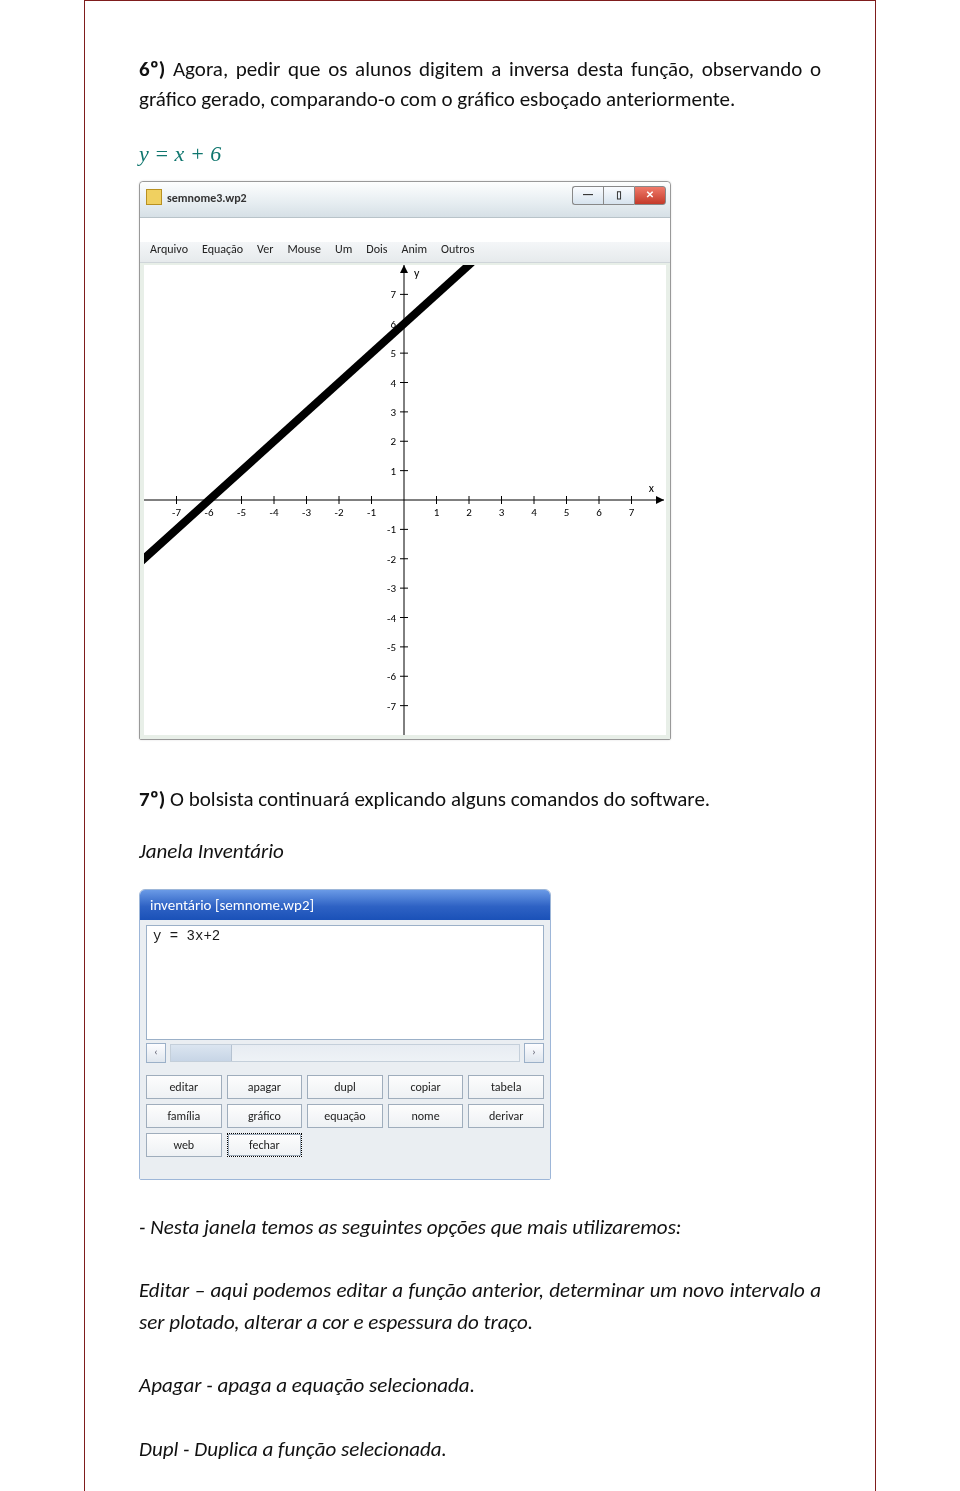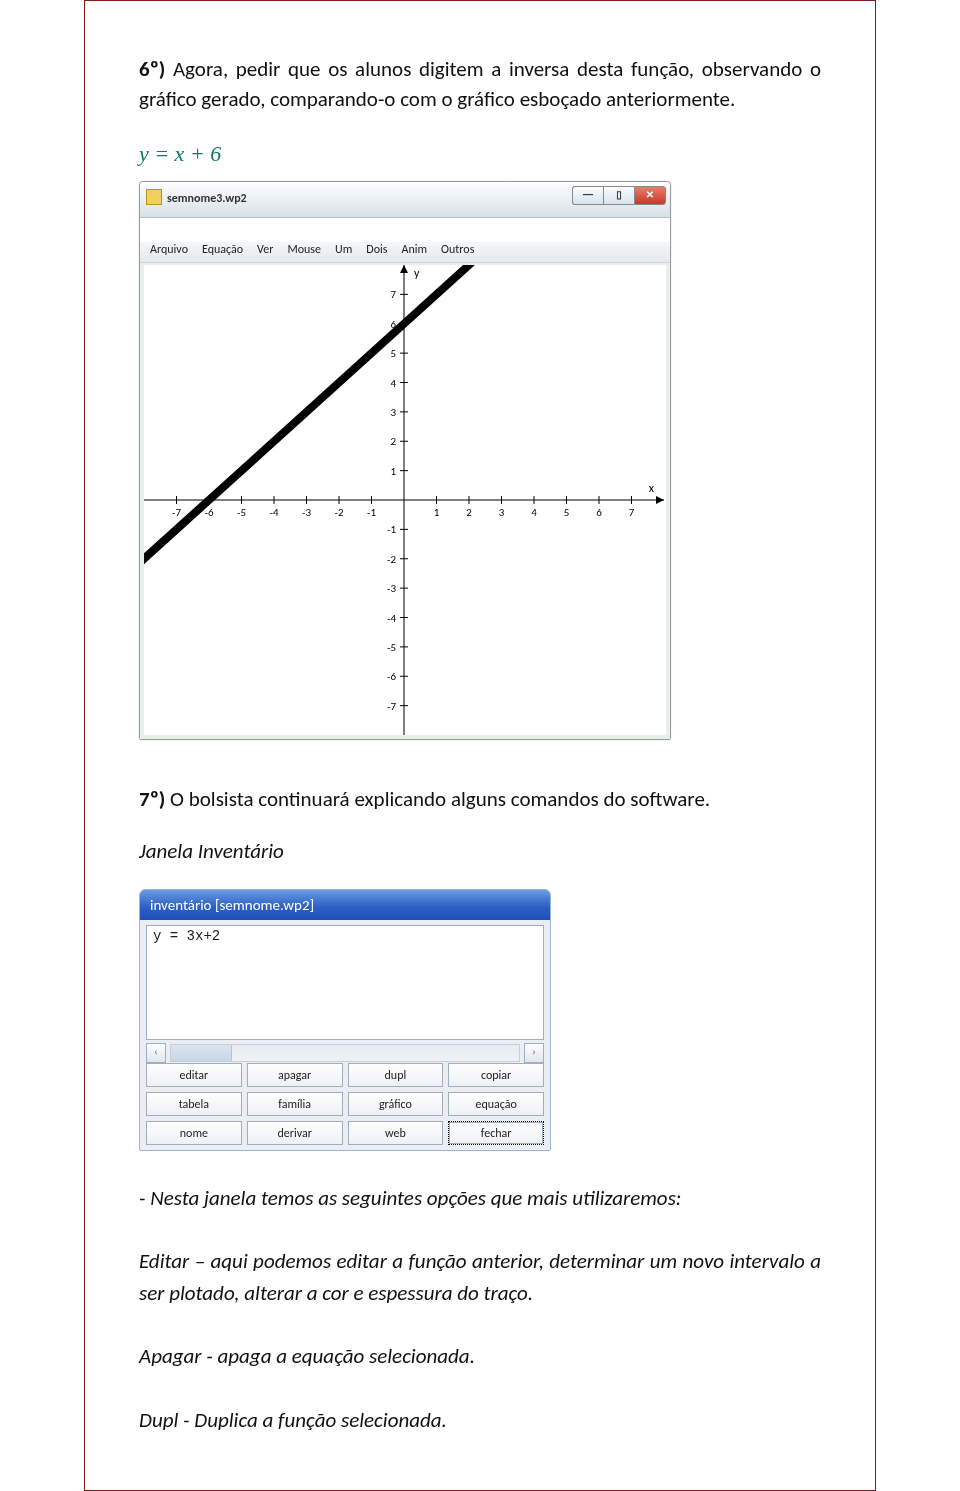--- a/index.html
+++ b/index.html
@@ -15,27 +15,27 @@
   .wbtn{width:30px;height:17px;border:1px solid #888;font-size:10px;line-height:15px;text-align:center;font-family:Arial,sans-serif;}
   .wbtn.min{background:linear-gradient(#fafcff,#d7e3ee);color:#333;border-right:none;border-radius:3px 0 0 3px;}
   .wbtn.max{background:linear-gradient(#fafcff,#d7e3ee);color:#333;border-right:none;}
   .wbtn.close{background:linear-gradient(#ef7a6a,#c43a2a);color:#fff;border-radius:0 3px 3px 0;}
   .menubar{height:20px;background:linear-gradient(#f4f6f8,#e6eaec);border-bottom:1px solid #cfd5d9;font-size:12px;color:#222;display:flex;gap:14px;padding:0 10px;margin-top:24px;}
   .plot-wrap{border:4px solid #e8efe8;border-top-width:2px;}
   .plot{display:block;background:#fff;}
   
   .inv{width:410px;border-radius:6px 6px 2px 2px;overflow:hidden;border:1px solid #9db6d8;margin-top:20px;}
   .inv-title{height:30px;background:linear-gradient(#6a9ae6,#2e62c4 55%,#1a51b8);color:#fff;font-size:15px;font-weight:400;display:flex;align-items:center;padding:0 10px;}
-  .inv-body{background:#eaeef2;padding:5px 6px 5px 6px;}
+  .inv-body{background:#eaeef2;padding:5px 6px 22px 6px;}
   .inv-list{background:#fff;border:1px solid #9bb0c8;height:115px;font-family:'Courier New',monospace;font-size:14px;color:#1a1a1a;padding:2px 6px;box-sizing:border-box;overflow:hidden;}
   .inv-scroll{display:flex;align-items:center;margin-top:3px;gap:4px;}
   .sbtn{width:18px;height:18px;background:linear-gradient(#fdfdff,#dfe6ee);border:1px solid #9bb0c8;font-size:10px;line-height:15px;text-align:center;color:#556;}
   .track{flex:1;height:16px;background:linear-gradient(#e7ecf2,#eef2f6);border:1px solid #c4cfda;position:relative;}
   .thumb{position:absolute;left:0;top:0;bottom:0;width:60px;background:linear-gradient(#dbe5f0,#c7d5e6);border-right:1px solid #b5c2d1;}
-  .inv-btns{display:grid;grid-template-columns:repeat(4,1fr);gap:5px;}
+  .inv-btns{display:grid;grid-template-columns:repeat(5,1fr);gap:5px;margin-top:12px;}
   .ibtn{height:22px;background:linear-gradient(#fdfdfd,#eef1f4);border:1px solid #9fadbc;font-size:12px;color:#222;display:flex;align-items:center;justify-content:center;}
   .ibtn.focus{border:1px dotted #000;box-shadow:inset 0 0 0 1px #9fadbc;}
   
   .para{font-size:21px;line-height:1.5;margin-top:44px;}
   .ital{font-style:italic;}
   .para.justify{text-align:justify;}
   .mt18{margin-top:18px;}
   .mt32{margin-top:32px;}
 </style>
 </head>

